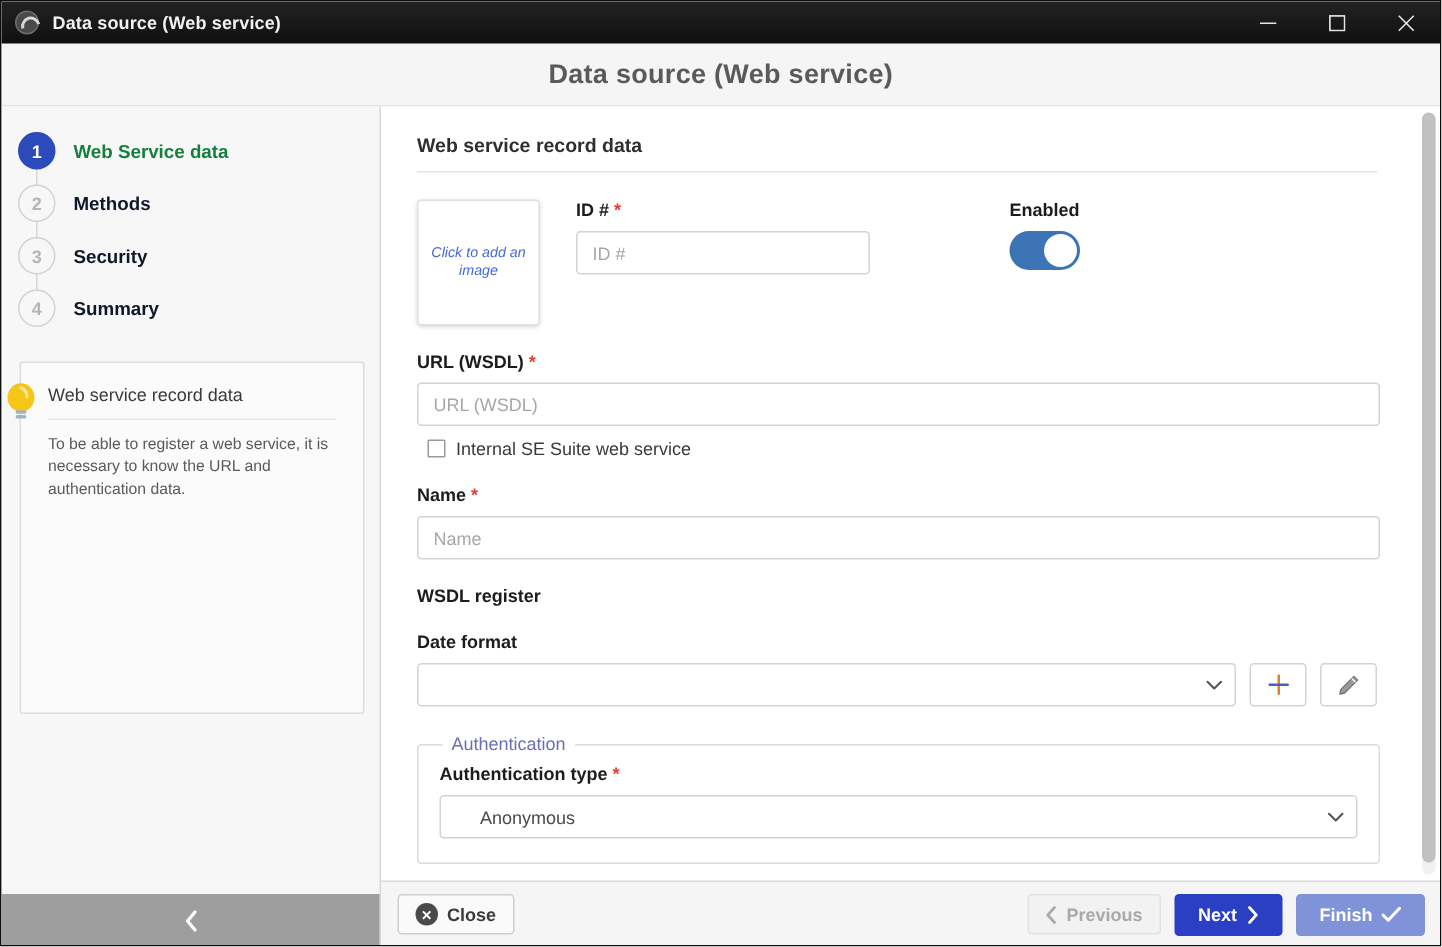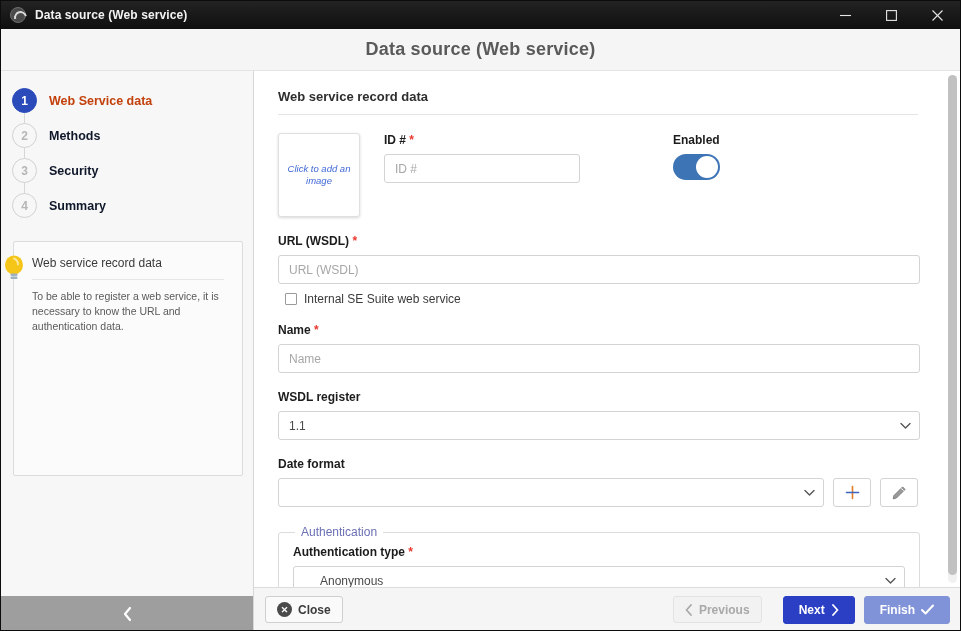--- a/index.html
+++ b/index.html
@@ -107,21 +107,21 @@
     position: absolute;
     left: 23px; width: 1px;
     background: #d7d7d7;
     z-index: 1;
   }
   .step-label {
     margin-left: 12px;
     font-size: 12.5px; font-weight: bold;
     color: #0f172a;
   }
-  .step.active .step-label { color: #c2410c; }
+  .step.active .step-label { color: #15803d; }
 
   
   .tip-wrap { position: relative; margin: 18px 10px 0 12px; }
   .tip-card {
     border: 1px solid #dcdcdc;
     background: #fbfbfb;
     border-radius: 2px;
     height: 235px;
     padding: 14px 14px 14px 18px;
   }
@@ -284,21 +284,21 @@
     color: #3b3b3b;
     cursor: pointer;
     font-family: "Liberation Sans", sans-serif;
   }
   .btn-close { }
   .btn-prev {
     background: #f2f2f2; border-color: #e2e2e2; color: #a9a9a9;
   }
   .btn-next {
     background: #2b3fc4; border-color: #2b3fc4; color: #ffffff;
-    padding: 0 15px; height: 28px; margin-left: 12px;
+    padding: 0 15px; height: 28px;
   }
   .btn-finish {
     background: #8193d8; border-color: #8193d8; color: #ffffff;
     padding: 0 15px; height: 28px;
   }
   .footer-spacer { flex: 1; }
   .footer-right { display: flex; align-items: center; gap: 9px; }
   .x-icon {
     width: 15px; height: 15px; border-radius: 50%;
     background: #4a4a4a; color: #fff;
@@ -428,28 +428,20 @@
           </div>
         </div>
 
         <div class="fgroup">
           <label class="field-label"><span>Name</span> <span class="req">*</span></label>
           <input class="inp full" placeholder="Name" style="">
         </div>
 
         <div class="fgroup">
           <label class="field-label">WSDL register</label>
-          <div class="sel-wrap">
-            <select class="sel full">
-              <option>1.1</option>
-            </select>
-            <svg class="chev" width="11" height="7" viewBox="0 0 11 7">
-                <polyline points="1,1 5.5,5.5 10,1" fill="none" stroke="currentColor" stroke-width="1.4" stroke-linecap="round" stroke-linejoin="round"></polyline>
-              </svg>
-          </div>
         </div>
 
         <div class="fgroup">
           <label class="field-label">Date format</label>
           <div class="daterow">
             <div class="sel-wrap">
               <select class="sel" style="width:546px;">
                 <option></option>
               </select>
               <svg class="chev" width="11" height="7" viewBox="0 0 11 7">

